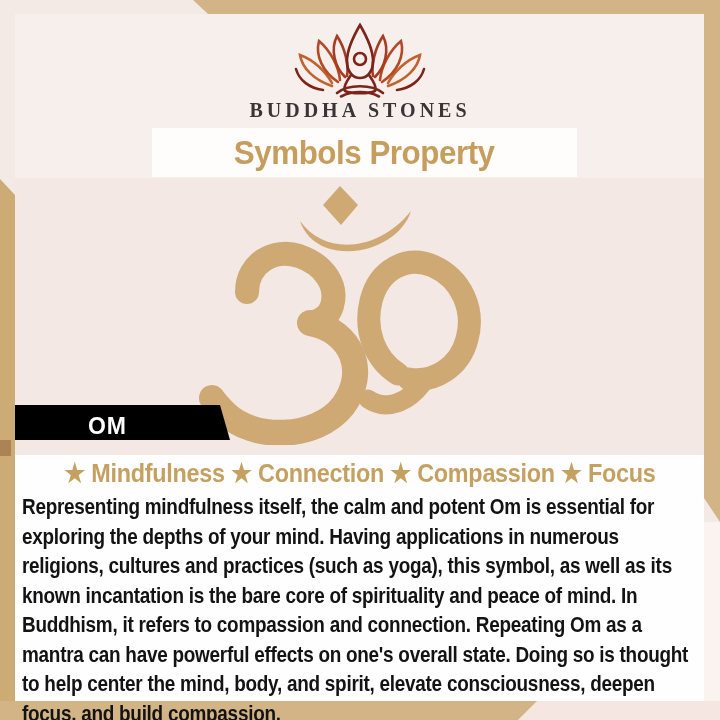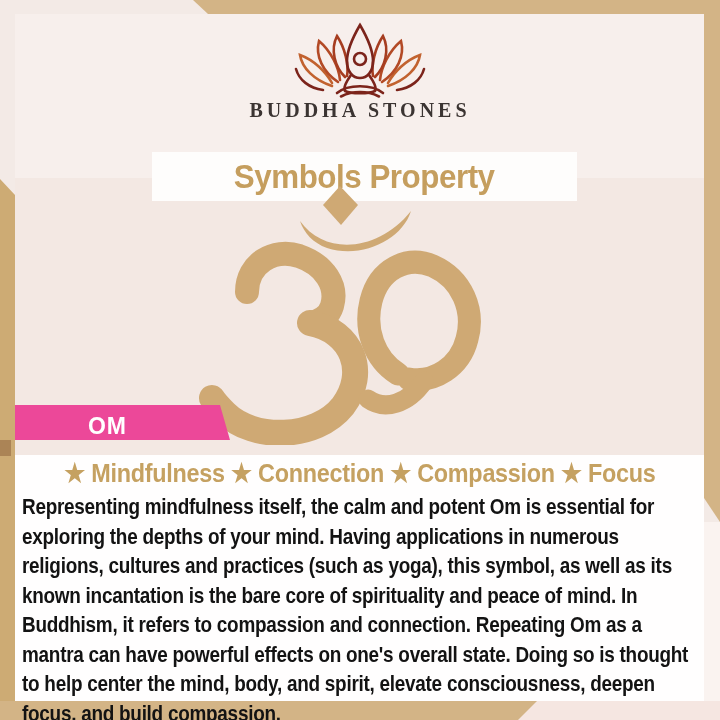--- a/index.html
+++ b/index.html
@@ -29,29 +29,29 @@
   .white-content{left:15px;top:455px;width:689px;height:246px;background:#fffefe;}
 
   
   .lotus{left:293px;top:20px;}
   .brand-name{left:0;top:99px;width:720px;text-align:center;
     font-family:"Liberation Serif", serif;font-size:20px;font-weight:600;
     letter-spacing:4px;color:#3b3432;}
 
   
   .banner{left:152px;top:128px;width:425px;height:49px;background:#fefdfc;
-    display:flex;align-items:center;justify-content:center;margin-top:24px;}
+    display:flex;align-items:center;justify-content:center;}
   .banner-title{font-size:33px;font-weight:bold;color:#c59e5e;
     transform:scaleX(.95);white-space:nowrap;letter-spacing:-.5px;}
 
   
   .om-svg{left:195px;top:180px;}
 
   
-  .om-tab{left:0;top:405px;width:230px;height:43px;background:#ec4899;
+  .om-tab{left:0;top:405px;width:230px;height:43px;background:#000000;
     clip-path:polygon(15px 0,220px 0,230px 35px,15px 35px);
     display:flex;align-items:center;justify-content:center;}
   .om-tab-label{font-size:23px;font-weight:bold;color:#ffffff;letter-spacing:1px;
     margin-left:-15px;}
 
   
   .traits-line{left:0;top:458px;width:720px;text-align:center;
     font-size:26px;font-weight:bold;color:#c5a161;
     transform:scaleX(.9);white-space:nowrap;letter-spacing:-.3px;}
   .description{left:22px;top:492px;width:794px;

